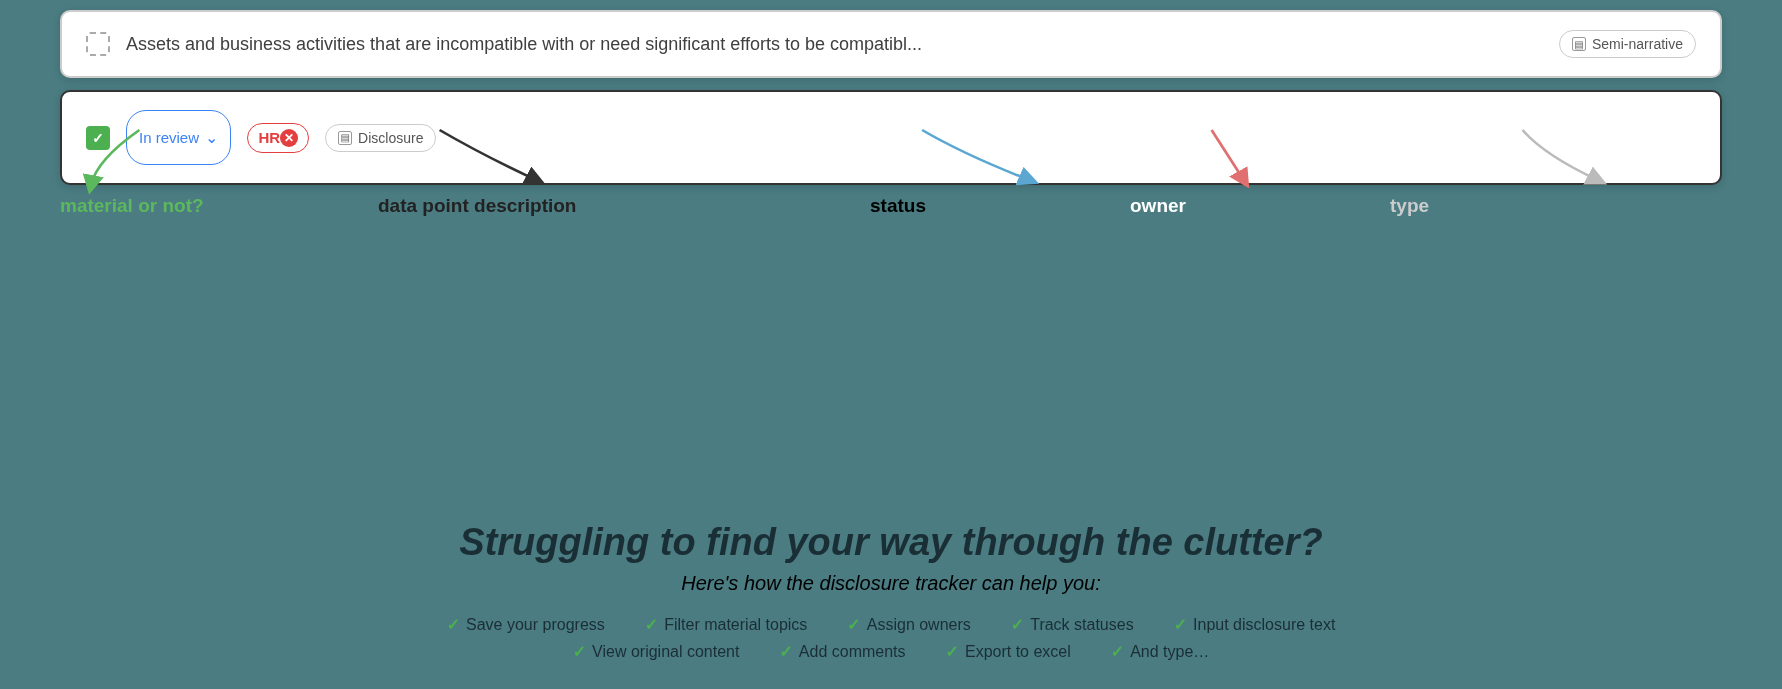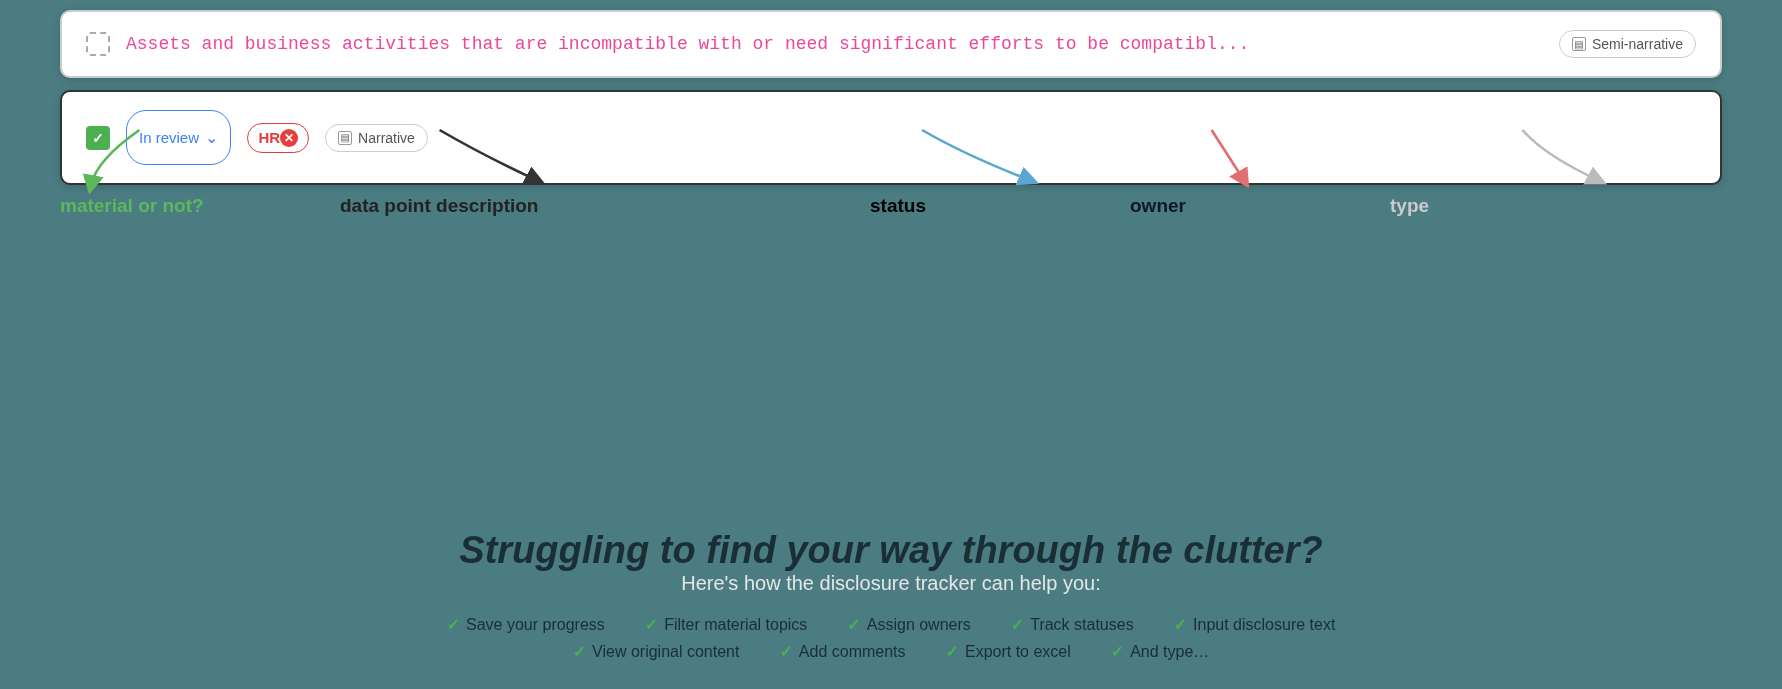--- a/index.html
+++ b/index.html
@@ -65,25 +65,24 @@
       align-items: center;
       justify-content: center;
       color: white;
       font-size: 14px;
       font-weight: bold;
     }
 
     .card-text {
       flex: 1;
       font-size: 18px;
-      color: #ec4899;
+      color: #404040;
       white-space: nowrap;
       overflow: hidden;
       text-overflow: ellipsis;
-      font-family: Liberation Mono, monospace;
     }
 
     .badge {
       display: flex;
       align-items: center;
       gap: 6px;
       border: 1.5px solid #ccc;
       border-radius: 20px;
       padding: 5px 12px;
       font-size: 14px;
@@ -147,23 +146,23 @@
       font-size: 12px;
       cursor: pointer;
     }
 
     .annotation-label {
       font-size: 19px;
       font-weight: 600;
     }
 
     .annotation-green { color: #5cb85c; }
-    .annotation-dark { color: #222; }
+    .annotation-dark { color: #222; margin-left: 38px; }
     .annotation-blue { color: #000000; }
-    .annotation-red { color: #0f172a; }
+    .annotation-red { color: #ffffff; }
     .annotation-gray { color: #ccc; }
 
     
     .arrows-svg {
       position: absolute;
       top: 100px;
       left: 0;
       width: 100%;
       height: 170px;
       pointer-events: none;
@@ -177,27 +176,28 @@
       right: 0;
       padding: 30px 60px 20px;
       text-align: center;
     }
 
     .headline {
       font-size: 38px;
       font-weight: 800;
       font-style: italic;
       color: #1a2e35;
-      margin-bottom: 0;
+      margin-bottom: 8px;
     }
 
     .subheadline {
       font-size: 20px;
-      color: #e5e5e5;
+      color: #000000;
       margin-bottom: 20px;
+      font-style: italic;
     }
 
     .features-row {
       display: flex;
       justify-content: center;
       gap: 0;
       flex-wrap: wrap;
       margin-bottom: 8px;
     }
 
@@ -237,21 +237,21 @@
       <div class="status-badge">
         <span>In review</span>
         <span class="status-arrow">⌄</span>
       </div>
       <div class="owner-badge">
         <span>HR</span>
         <div class="owner-remove">✕</div>
       </div>
       <div class="badge">
         <span class="badge-icon">▤</span>
-        <span>Narrative</span>
+        <span>Disclosure</span>
       </div>
     </div>
   </div>
 
   <svg class="arrows-svg" viewBox="0 0 1662 170" preserveAspectRatio="none">
 
     <path d="M 130 30 Q 90 60 85 85" stroke="#5cb85c" stroke-width="2.5" fill="none" marker-end="url(#arrowGreen)"></path>
 
     <path d="M 410 30 Q 450 55 500 80" stroke="#333" stroke-width="2.5" fill="none" marker-end="url(#arrowDark)"></path>
 

